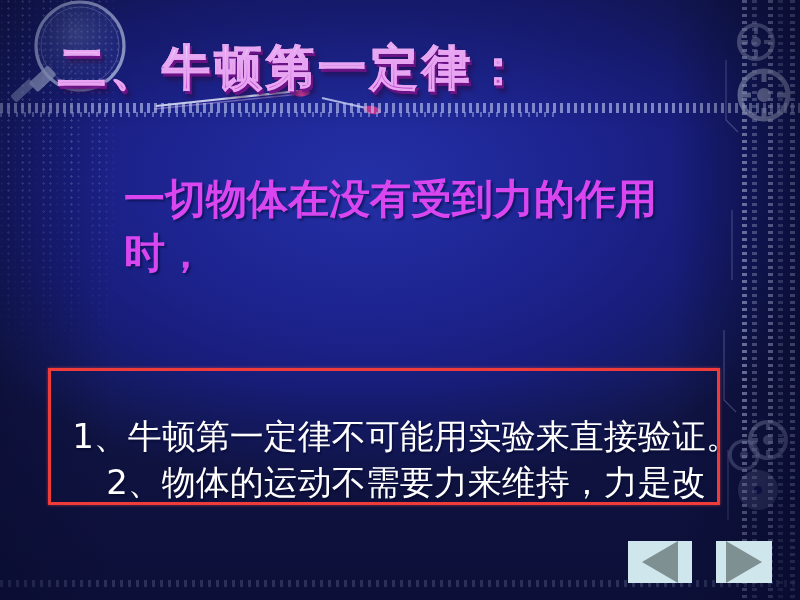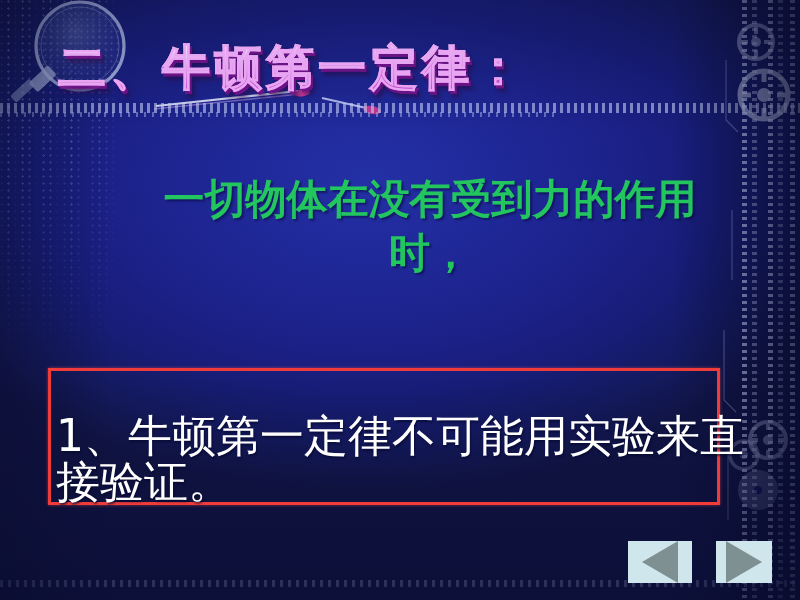--- a/index.html
+++ b/index.html
@@ -125,51 +125,51 @@
     -webkit-text-stroke: 1px #e8a6f2;
     filter: drop-shadow(2px 3px 0 rgba(120,20,140,0.85)) drop-shadow(3px 4px 2px rgba(40,10,70,0.6));
   }
 
   
   .body-text {
     position: absolute;
     left: 46px;
     top: 172px;
     width: 690px;
-    color: #22c55e;
+    color: #d946ef;
     font-size: 41px;
     line-height: 54px;
     font-weight: bold;
     letter-spacing: 0px;
     text-shadow: 2px 2px 2px rgba(10,10,60,0.55);
-    text-align: center;
   }
   .body-text .indent { padding-left: 78px; }
 
   
   .redbox {
     position: absolute;
     left: 48px; top: 368px;
     width: 672px; height: 137px;
     border: 3px solid #f03b3b;
     box-sizing: border-box;
     box-shadow: 0 0 3px rgba(255,80,80,0.55);
   }
 
   .note-text {
     position: absolute;
     left: 56px;
     top: 413px;
     width: 700px;
     color: #ffffff;
-    font-size: 44px;
+    font-size: 34px;
     line-height: 46px;
     font-weight: normal;
     letter-spacing: 0px;
     text-shadow: 1px 2px 2px rgba(5,8,45,0.7);
+    text-align: center;
   }
 
   
   .navbtn {
     position: absolute;
     width: 64px; height: 42px;
     background: #cfe6ec;
     border: 0;
     padding: 0;
     cursor: pointer;
@@ -288,20 +288,21 @@
   </div>
 
   <div class="body-text">
     <div class="indent">一切物体在没有受到力的作用时，</div>
   </div>
 
   <div class="redbox"></div>
 
   <div class="note-text">
     <div>1、牛顿第一定律不可能用实验来直接验证。</div>
+    <div>2、物体的运动不需要力来维持，力是改</div>
   </div>
 
   <div class="navbtn" id="btn-prev">
     <span class="tri tri-left"></span>
   </div>
   <div class="navbtn" id="btn-next">
     <span class="tri tri-right"></span>
   </div>
 
 </div>

